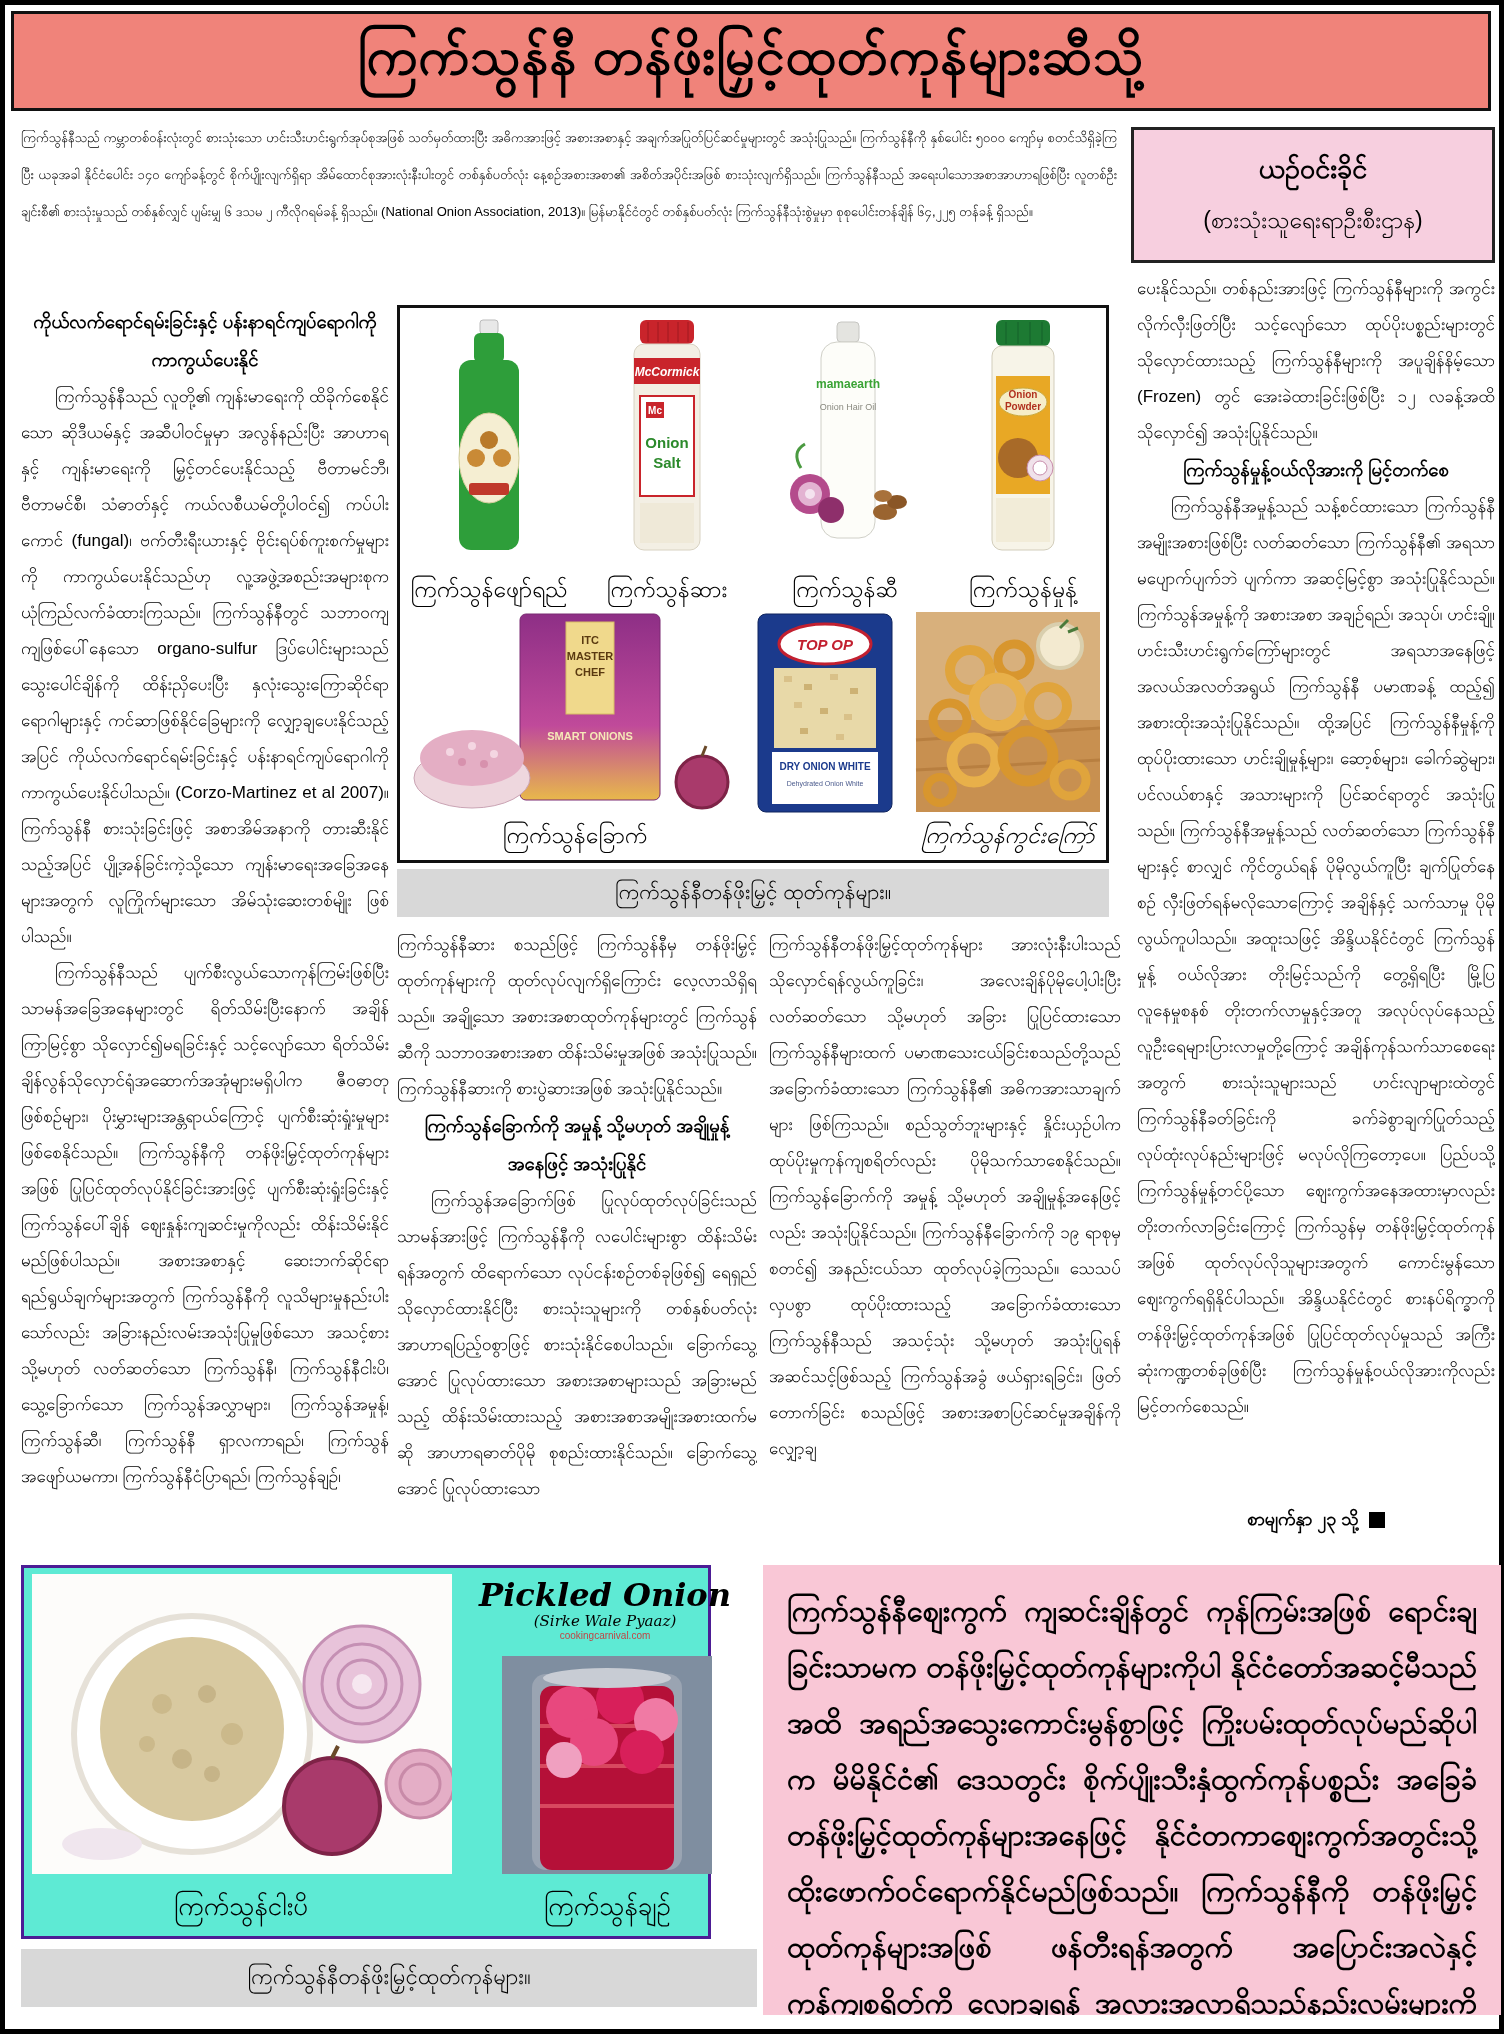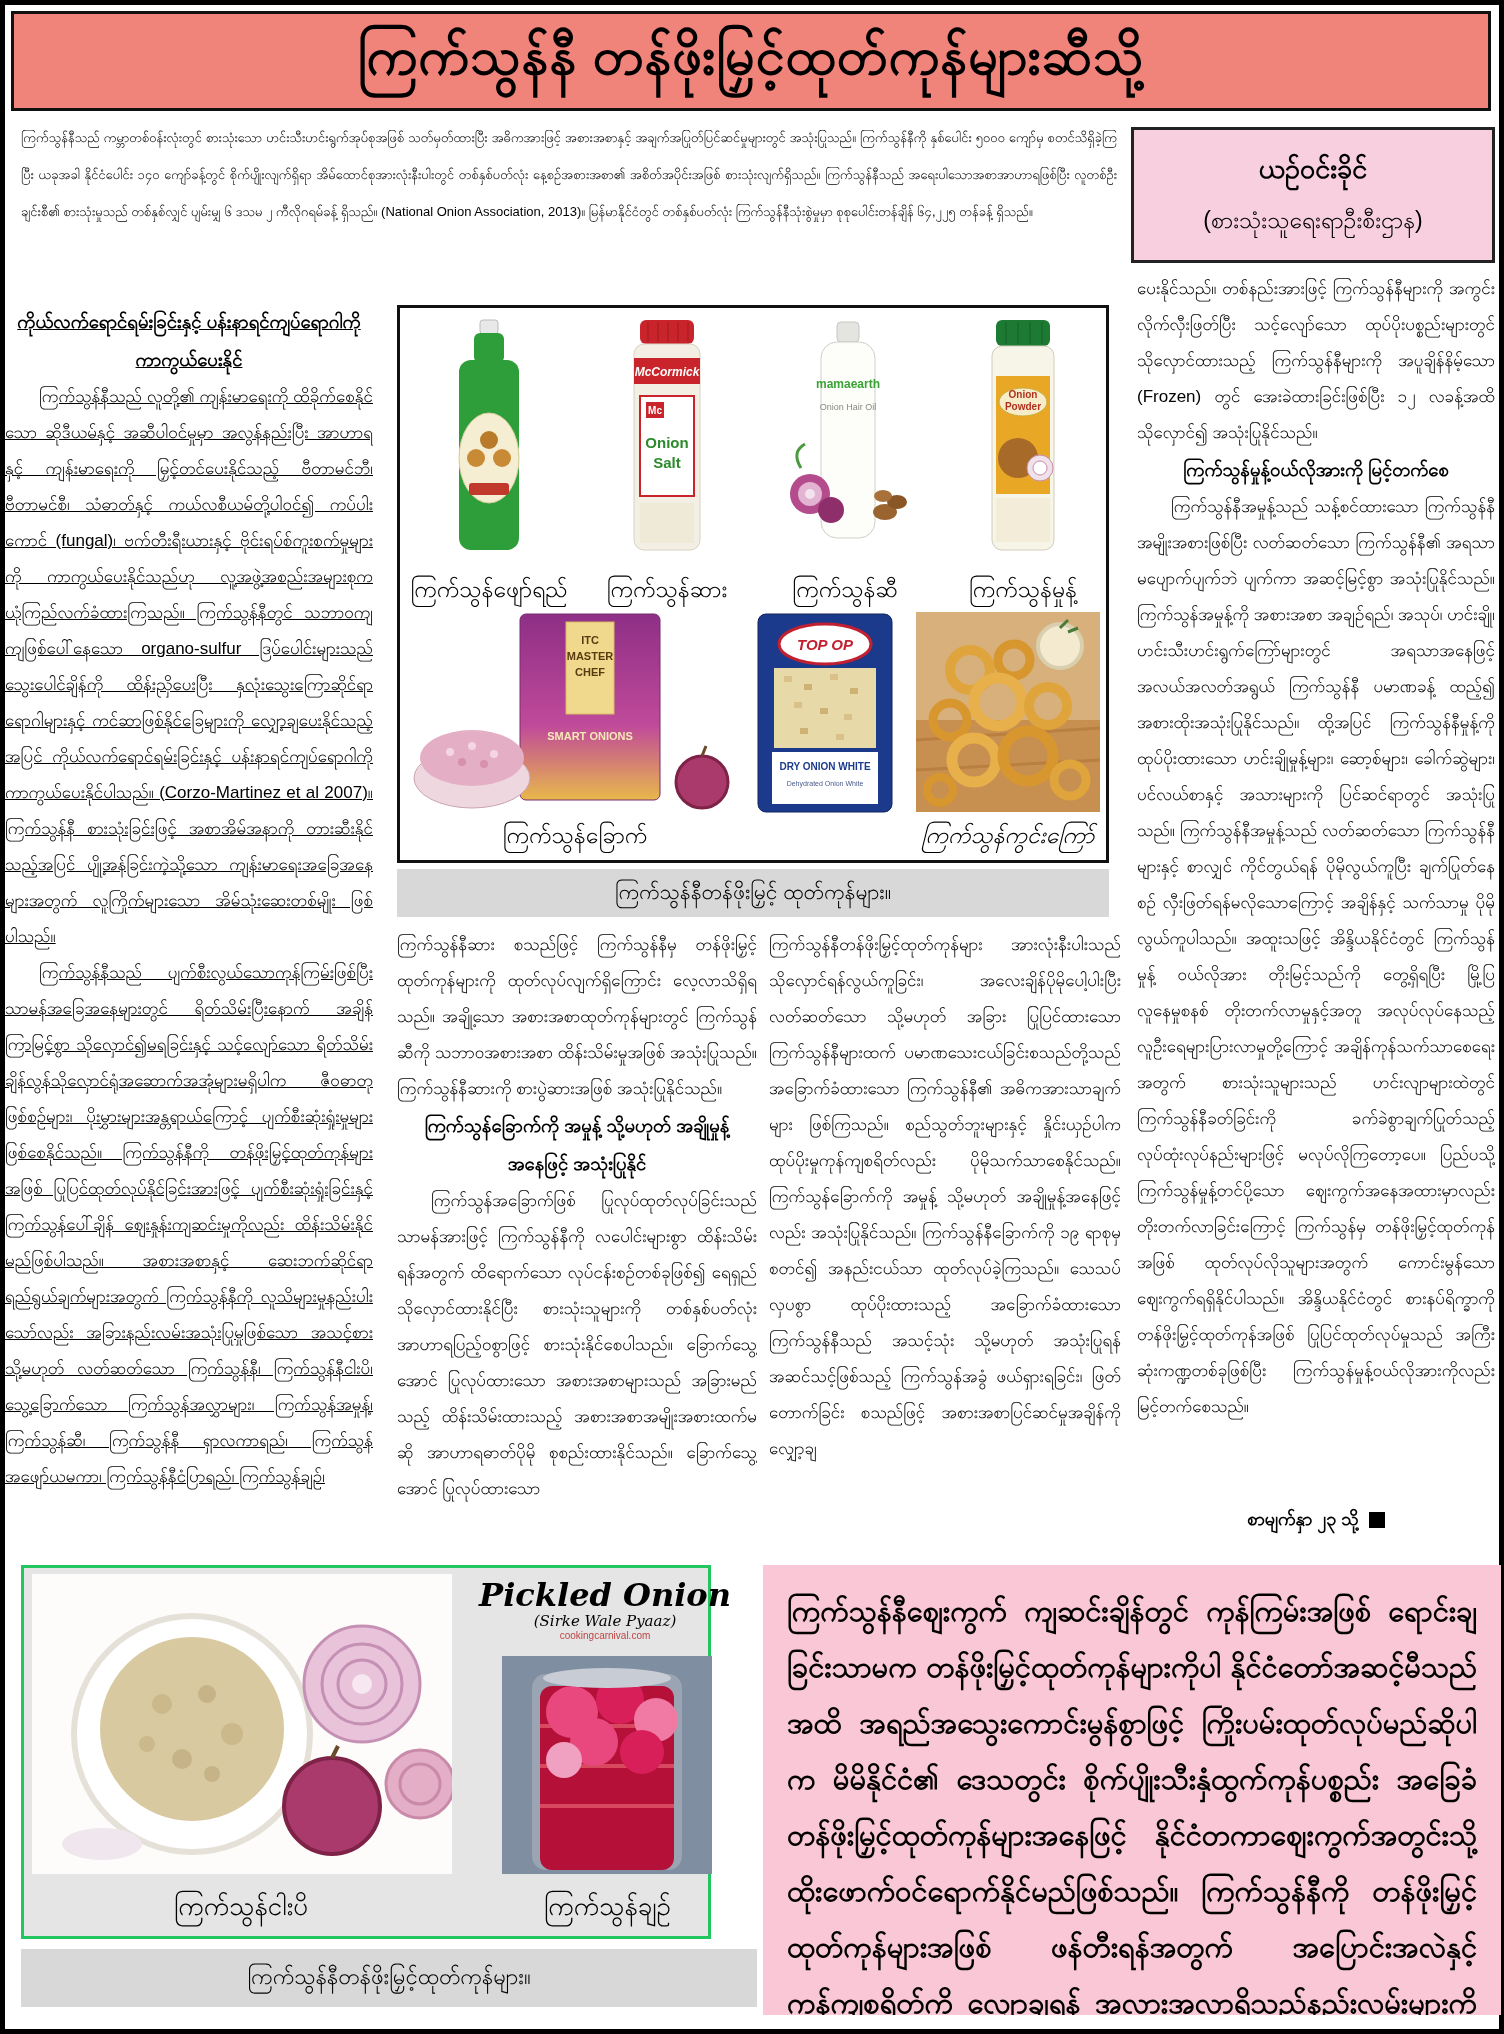--- a/index.html
+++ b/index.html
@@ -27,21 +27,21 @@
     background:#f7cfdf; border:3px solid #222; box-sizing:border-box;
     display:flex; flex-direction:column; align-items:center; justify-content:center; gap:14px;
   }
   .author-name{font-size:27px; font-weight:bold;}
   .author-org{font-size:23px;}
   
   .col{font-size:17px; line-height:36px; text-align:justify; overflow:hidden;}
   .col p{margin:0; text-indent:34px;}
   .col p.noindent{text-indent:0;}
   .subhead{font-weight:bold; text-align:center; text-indent:0 !important; font-size:18.5px; line-height:38px;}
-  .col1{left:0; top:298px; width:368px; height:1256px;text-decoration:underline;}
+  .col1{left:16px; top:298px; width:368px; height:1256px;}
   .col2{left:392px; top:922px; width:360px; height:634px;}
   .col3{left:764px; top:922px; width:352px; height:634px;}
   .col4{left:1132px; top:266px; width:358px; height:1240px;}
   .continuation{left:1132px; top:1502px; width:358px; text-align:center; font-size:18px; font-weight:bold;}
   .cont-square{display:inline-block; width:16px; height:16px; background:#000; margin-left:10px; vertical-align:middle;}
   
   .fig1{
     left:392px; top:300px; width:712px; height:558px;
     border:3px solid #111; box-sizing:border-box; background:#fff;
   }
@@ -49,21 +49,21 @@
   .cell .cap{position:absolute; left:0; right:0; bottom:2px; font-size:23px;}
   .graybar{
     background:#d8d8d8; display:flex; align-items:center; justify-content:center;
     font-size:21px;
   }
   .bar1{left:392px; top:864px; width:712px; height:48px;}
   .bar2{left:16px; top:1944px; width:736px; height:58px; font-size:22px;}
   
   .fig2{
     left:16px; top:1560px; width:690px; height:374px;
-    border:3px solid #22c55e; box-sizing:border-box; background:#e5e5e5;
+    border:3px solid #4c1d95; box-sizing:border-box; background:#5eead4;
   }
   .fig2 .cap{position:absolute; bottom:8px; font-size:26px;text-align:center;}
   .pickled-title{font-family:"DejaVu Serif","Liberation Serif",serif; font-style:italic; font-weight:bold; font-size:32px; line-height:34px;}
   .pickled-sub{font-family:"DejaVu Serif","Liberation Serif",serif; font-style:italic; font-size:15px;}
   .pickled-site{font-size:10px; color:#c04545;}
   
   .highlight{
     left:758px; top:1560px; width:738px; height:450px;
     background:#f9c7d6; box-sizing:border-box; padding:18px 24px;
     font-size:29px; font-weight:bold; line-height:56px; text-align:justify; overflow:hidden;

